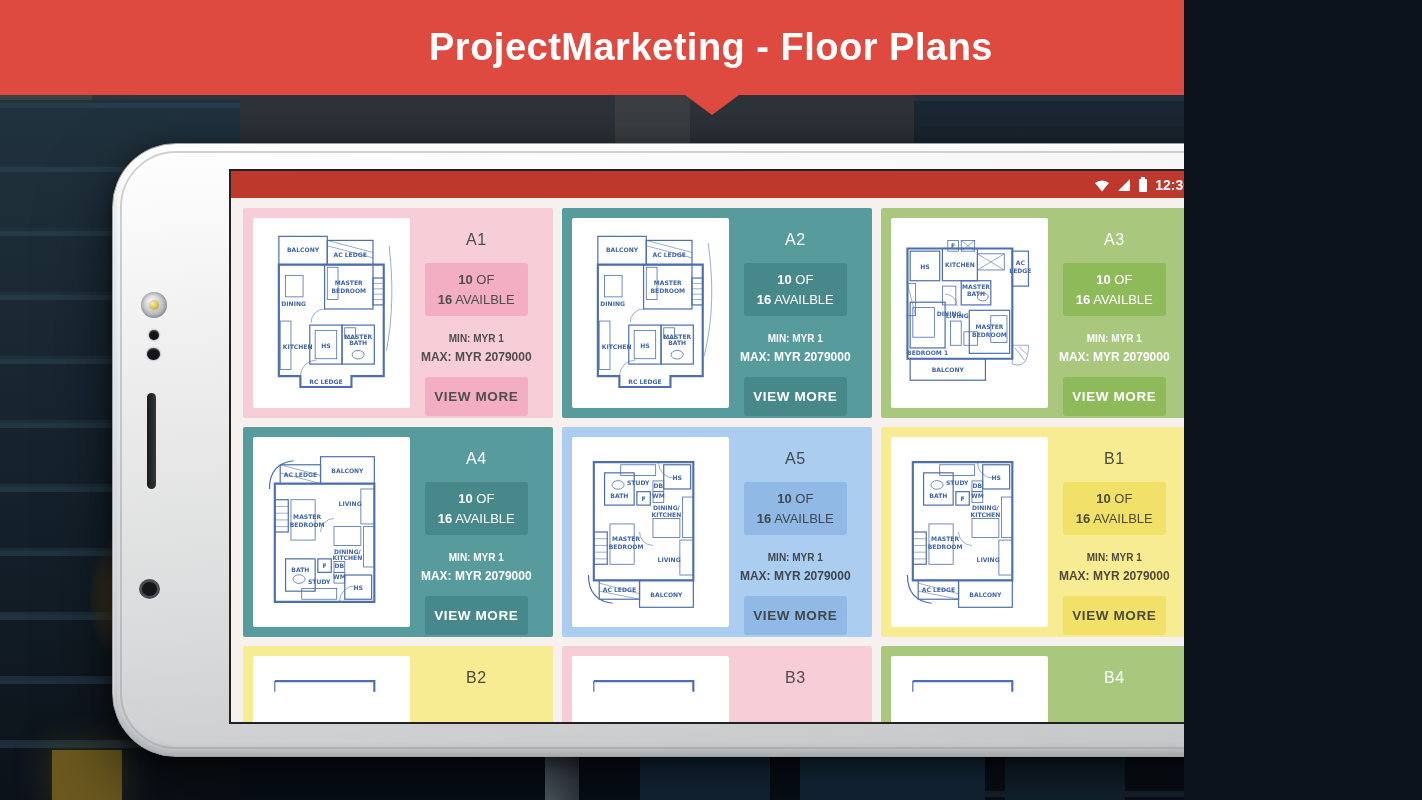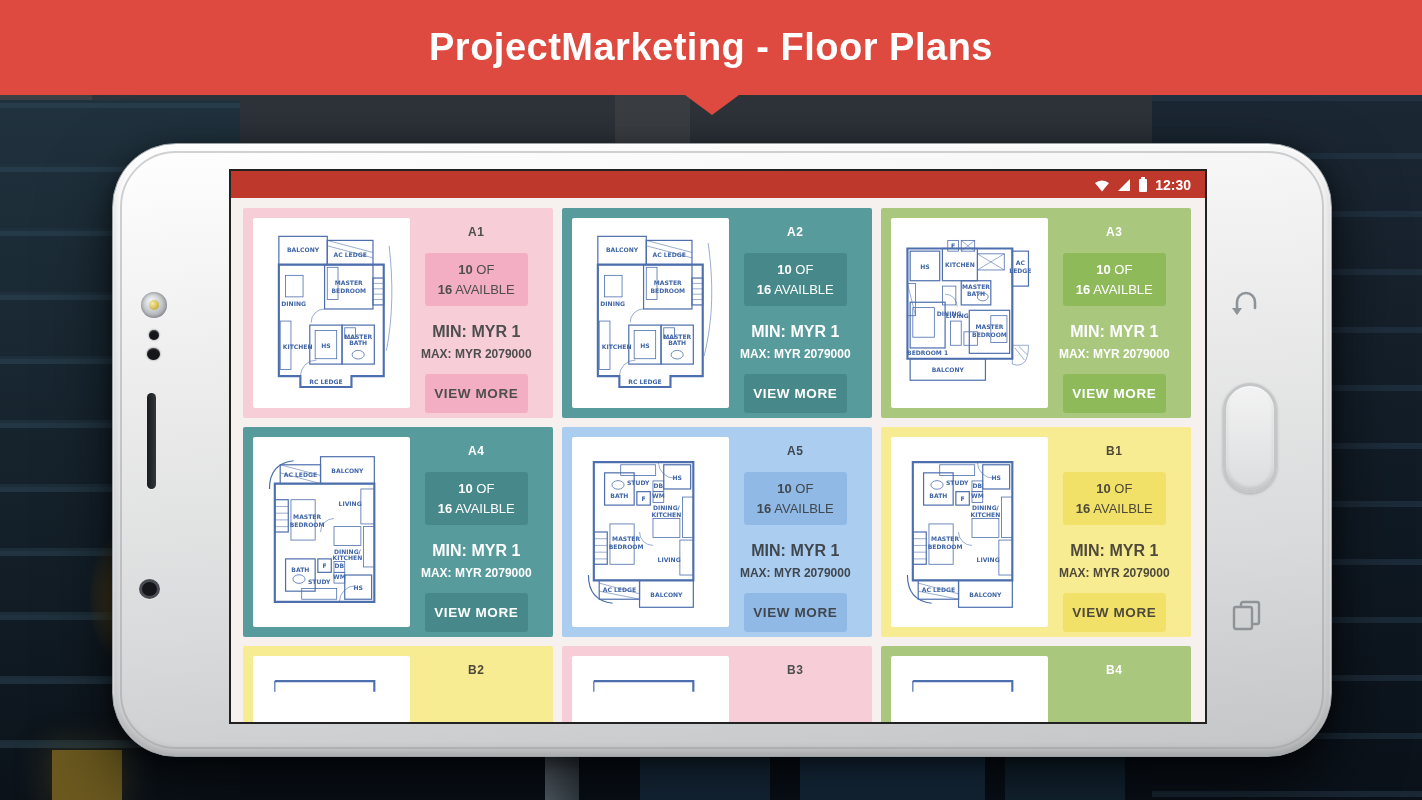--- a/index.html
+++ b/index.html
@@ -1,18 +1,18 @@
 <!DOCTYPE html>
 <html><head>
 <meta charset="utf-8">
 <style>
   * { margin:0; padding:0; box-sizing:border-box; }
   html,body { width:1422px; height:800px; overflow:hidden; background:#0c131c;
               font-family:"Liberation Sans", sans-serif; }
-  #stage { position:relative; width:1422px; height:800px; overflow:hidden; }
+  #stage { position:relative; width:1184px; height:800px; overflow:hidden; }
 
   
   .scene { position:absolute; inset:0; z-index:1;
     background:linear-gradient(180deg,#383b3e 0%,#2c3238 15%,#1f2a34 35%,#16212c 55%,#0e1722 75%,#091019 100%); }
   .blk { position:absolute; }
   #bldg-left { left:0; top:100px; width:240px; height:700px;
     background:
       repeating-linear-gradient(180deg, rgba(46,72,88,.5) 0 8px, rgba(46,72,88,0) 8px 64px),
       repeating-linear-gradient(180deg, rgba(8,14,20,.65) 0 3px, transparent 3px 64px),
       linear-gradient(180deg,#20323e,#121d26 70%,#0b1219); }
@@ -95,25 +95,25 @@
     border-radius:11px 11px 0 0; background:#fff; }
 
   
   .cards { display:grid; grid-template-columns:repeat(3,1fr); gap:9px; padding:10px 14px 0 12px; }
   .card { --card-bg:#ddd; --card-accent:#ccc; --card-text:#444;
     background:var(--card-bg); height:210px; display:flex; padding:10px; border-radius:2px; }
   .plan-box { width:54%; background:#ffffff; border-radius:2px; display:flex;
     align-items:center; justify-content:center; padding:3px; }
   .plan-box svg { width:100%; height:100%; }
   .card-info { width:46%; text-align:center; color:var(--card-text); padding:0 8px; }
-  .unit-name { font-size:12px; font-weight:700; margin-top:7px; letter-spacing:.5px; }
+  .unit-name { font-size:16px; font-weight:400; margin-top:13px; letter-spacing:.5px; }
   .badge { background:var(--card-accent); width:88%; margin:14px auto 17px; border-radius:3px;
     padding:7px 4px; font-size:13px; line-height:1.5; }
   .badge .num { font-weight:700; }
-  .price-min { font-size:16px; font-weight:600; }
+  .price-min { font-size:10px; font-weight:600; }
   .price-max { margin-top:6px; font-size:12px; font-weight:600; }
   .view-more { background:var(--card-accent); width:88%; margin:13px auto 0; border-radius:3px;
     padding:12px 0; font-size:13.5px; font-weight:700; letter-spacing:.6px; cursor:pointer; }
 
   
   .wall   { stroke:#4e6fae; stroke-width:1.6; fill:none; }
   .thin   { stroke:#4e6fae; stroke-width:.9;  fill:none; }
   .hair   { stroke:#4e6fae; stroke-width:.5;  fill:none; opacity:.85; }
   .furn   { stroke:#4e6fae; stroke-width:.6;  fill:none; }
   .lbl text { font-size:4.5px; fill:#4066a8; text-anchor:middle; font-weight:600;

